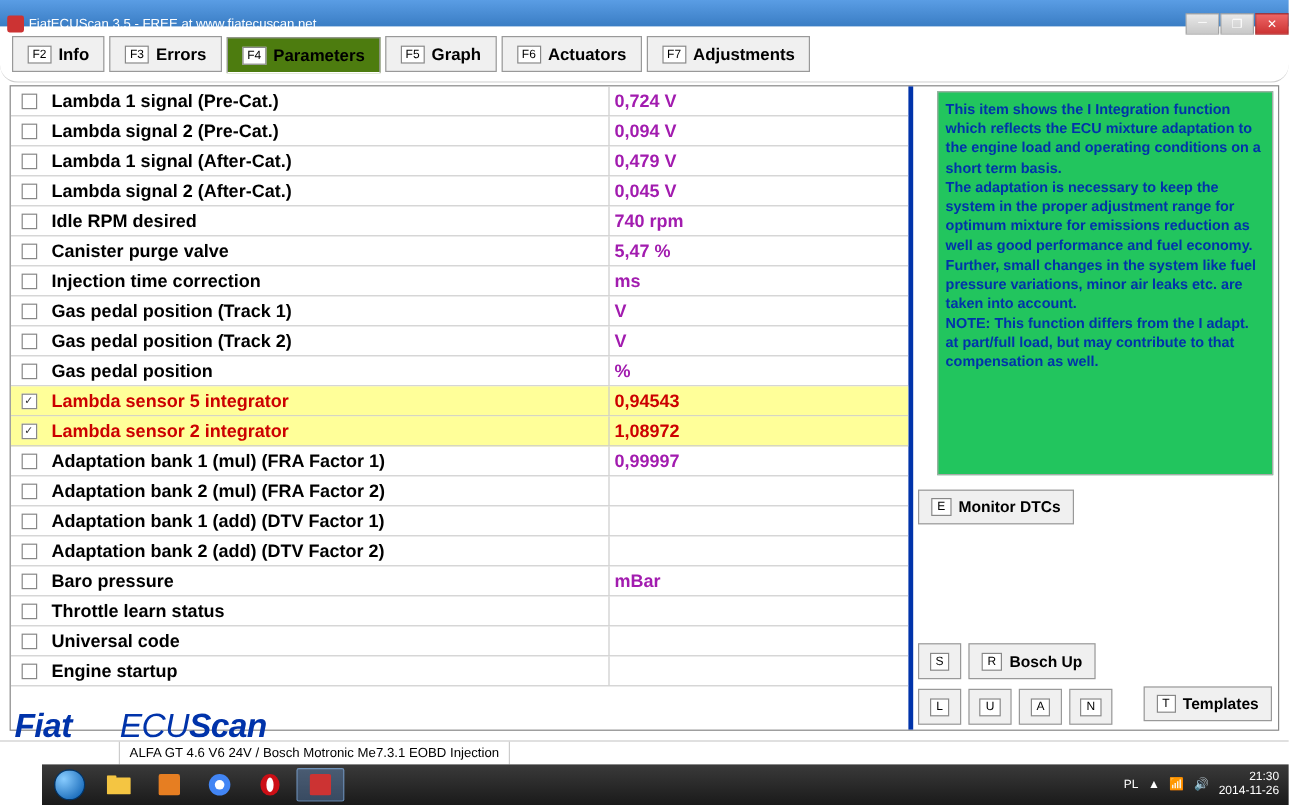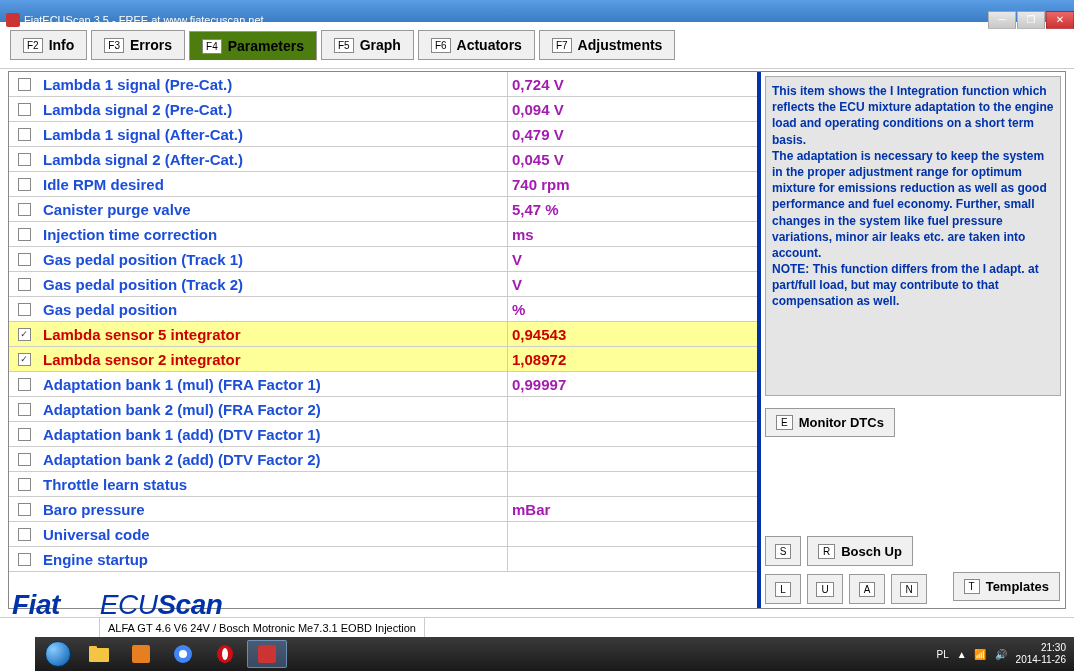--- a/index.html
+++ b/index.html
@@ -5,38 +5,38 @@
 * { margin: 0; padding: 0; box-sizing: border-box; }
 body { font-family: Arial, sans-serif; font-size: 12px; width: 1074px; height: 671px; overflow: hidden; background: #fff; position: relative; }
 
 .titlebar { height: 22px; background: linear-gradient(#5a9de4, #3a7dc4); display: flex; align-items: center; justify-content: space-between; padding: 17px 0 0 6px; color: #fff; font-size: 11px; }
 .titlebar-left { display: flex; align-items: center; gap: 4px; }
 .titlebar-icon { width: 14px; height: 14px; background: #c33; border-radius: 2px; }
 .win-btns { display: flex; }
 .win-btn { width: 28px; height: 18px; display: flex; align-items: center; justify-content: center; font-size: 10px; border: 1px solid rgba(0,0,0,0.2); background: linear-gradient(#e8e8e8,#c8c8c8); margin-left: 1px; }
 .win-btn.close { background: linear-gradient(#e66,#c33); color: #fff; }
 
-.tabs { display: flex; gap: 4px; padding: 8px 10px; border-bottom: 1px solid #ccc; }
+.tabs { display: flex; gap: 4px; padding: 8px 10px; border-bottom: 1px solid #ccc; border-radius: 15px; }
 .tab { border: 1px solid #999; padding: 6px 12px; background: #f0f0f0; display: flex; align-items: center; gap: 6px; font-size: 14px; font-weight: bold; color: #000; }
 .tab.active { background: #4d7c0f; border-bottom: 1px solid #fff; position: relative; top: 1px; }
 .fkey { border: 1px solid #888; padding: 1px 3px; font-size: 10px; background: #fff; font-weight: normal; }
 
 .content { display: flex; height: 538px; border: 1px solid #888; margin: 2px 8px; }
 .params-col { flex: 1; overflow-y: auto; border-right: 4px solid #0033aa; }
 .info-col { width: 304px; display: flex; flex-direction: column; padding: 4px; }
 
 .param-row { display: flex; align-items: center; border-bottom: 1px solid #ccc; height: 25px; }
 .param-row.sel { background: #ffff99; color: #cc0000; }
 .param-row.sel .param-name, .param-row.sel .param-val { color: #cc0000; }
 .chk-cell { width: 30px; display: flex; align-items: center; justify-content: center; }
 .chk { width: 13px; height: 13px; border: 1px solid #888; background: #fff; display: flex; align-items: center; justify-content: center; font-size: 9px; color: #333; }
-.param-name { flex: 1; padding-left: 4px; font-size: 15px; font-weight: bold; color: #1d4ed8; white-space: nowrap; overflow: hidden; }
+.param-name { flex: 1; padding-left: 4px; font-size: 15px; font-weight: bold; color: #000000; white-space: nowrap; overflow: hidden; }
 .param-val { width: 250px; padding-left: 4px; font-size: 15px; font-weight: bold; color: #a21caf; border-left: 1px solid #ccc; height: 100%; display: flex; align-items: center; }
 
-.help-box { background: #e5e5e5; border: 1px solid #aaa; padding: 6px; font-size: 12px; font-weight: bold; color: #0033aa; height: 320px; overflow: hidden; line-height: 1.35; }
+.help-box { background: #22c55e; border: 1px solid #aaa; padding: 6px; font-size: 12px; font-weight: bold; color: #0033aa; height: 320px; overflow: hidden; line-height: 1.35; margin-left: 16px; }
 
 .monitor-row { margin-top: 12px; }
 .btn { border: 1px solid #999; background: #f0f0f0; padding: 6px 10px; display: inline-flex; align-items: center; gap: 6px; font-size: 13px; font-weight: bold; }
 .kb { border: 1px solid #888; padding: 1px 4px; font-size: 10px; background: #fff; font-weight: normal; min-width: 14px; text-align: center; }
 .btn-row { display: flex; gap: 6px; margin-top: 8px; }
 .btn-small { border: 1px solid #999; background: #f0f0f0; padding: 4px; width: 36px; height: 30px; display: flex; align-items: center; justify-content: center; }
 .btn-autoup { border: 1px solid #999; background: #f0f0f0; padding: 4px 10px; display: inline-flex; align-items: center; gap: 6px; font-size: 13px; font-weight: bold; }
 .templates-btn { position: absolute; right: 14px; bottom: 70px; }
 
 .logo { position: absolute; left: 12px; bottom: 50px; font-size: 28px; font-weight: bold; color: #0033aa; font-style: italic; letter-spacing: -0.5px; }
@@ -205,29 +205,29 @@
         <div class="chk-cell">
           <div class="chk"></div>
         </div>
         <div class="param-name">Adaptation bank 2 (add) (DTV Factor 2)</div>
         <div class="param-val"></div>
       </div>
       <div class="param-row">
         <div class="chk-cell">
           <div class="chk"></div>
         </div>
-        <div class="param-name">Throttle learn status</div>
-        <div class="param-val"></div>
-      </div>
-      <div class="param-row">
-        <div class="chk-cell">
-          <div class="chk"></div>
-        </div>
         <div class="param-name">Baro pressure</div>
         <div class="param-val"> mBar</div>
+      </div>
+      <div class="param-row">
+        <div class="chk-cell">
+          <div class="chk"></div>
+        </div>
+        <div class="param-name">Throttle learn status</div>
+        <div class="param-val"></div>
       </div>
       <div class="param-row">
         <div class="chk-cell">
           <div class="chk"></div>
         </div>
         <div class="param-name">Universal code</div>
         <div class="param-val"></div>
       </div>
       <div class="param-row">
         <div class="chk-cell">

